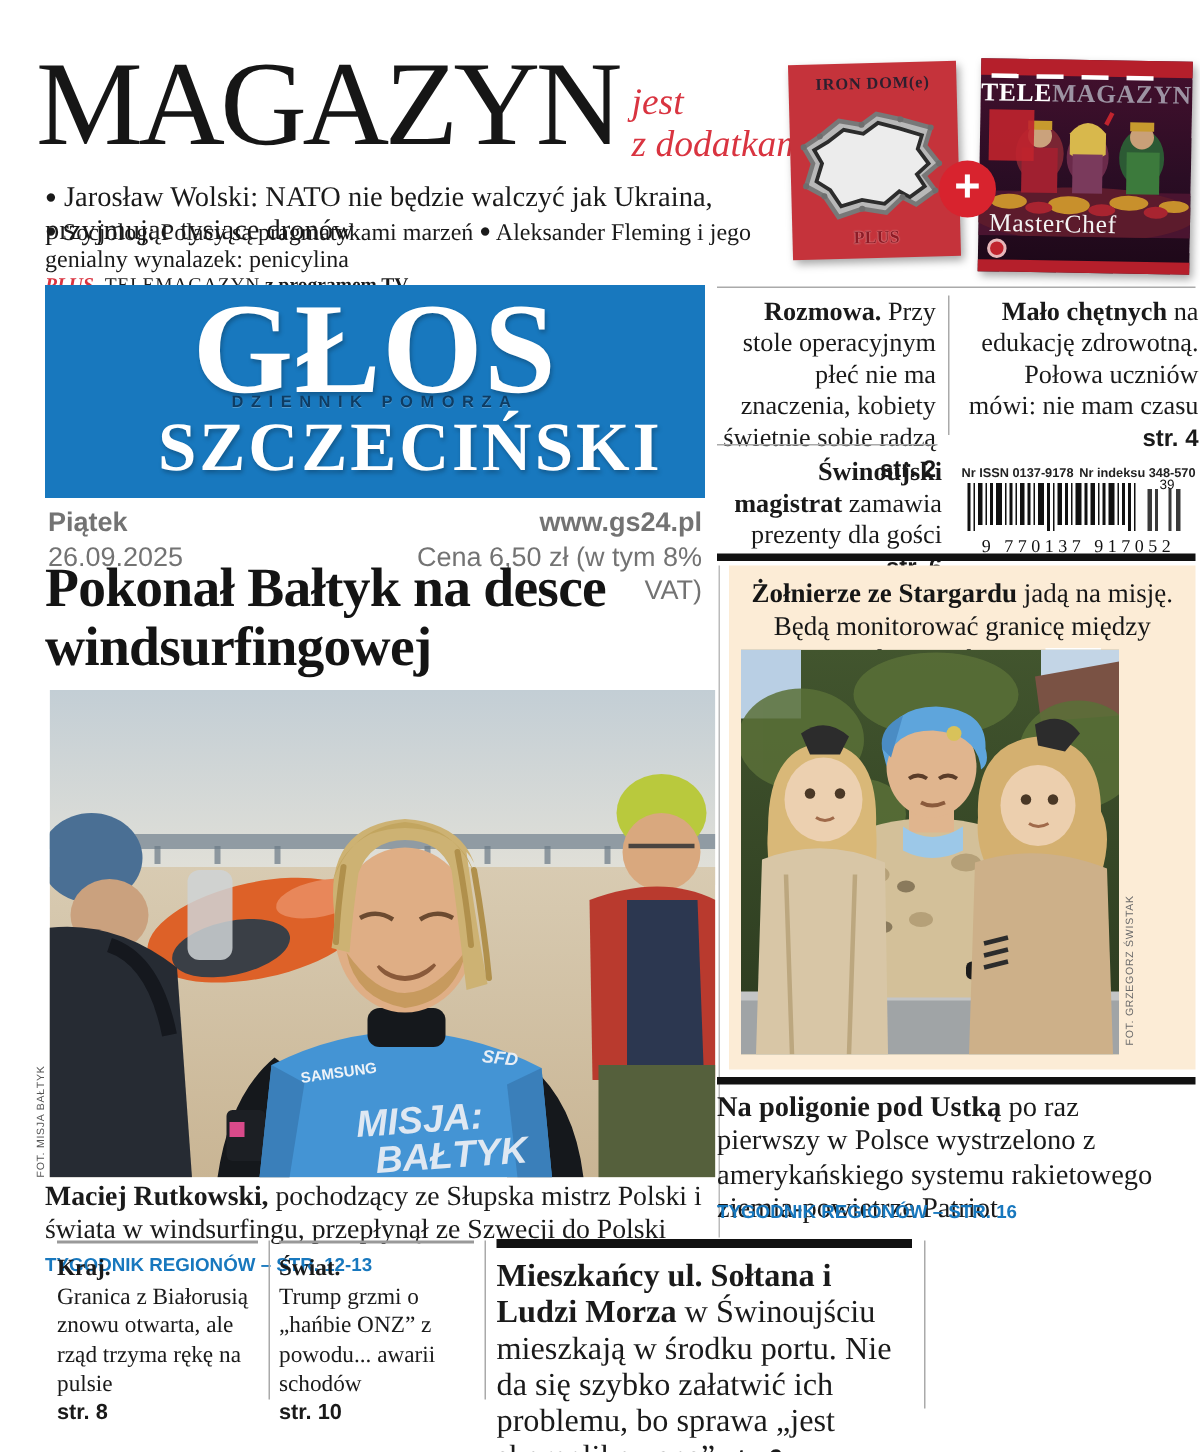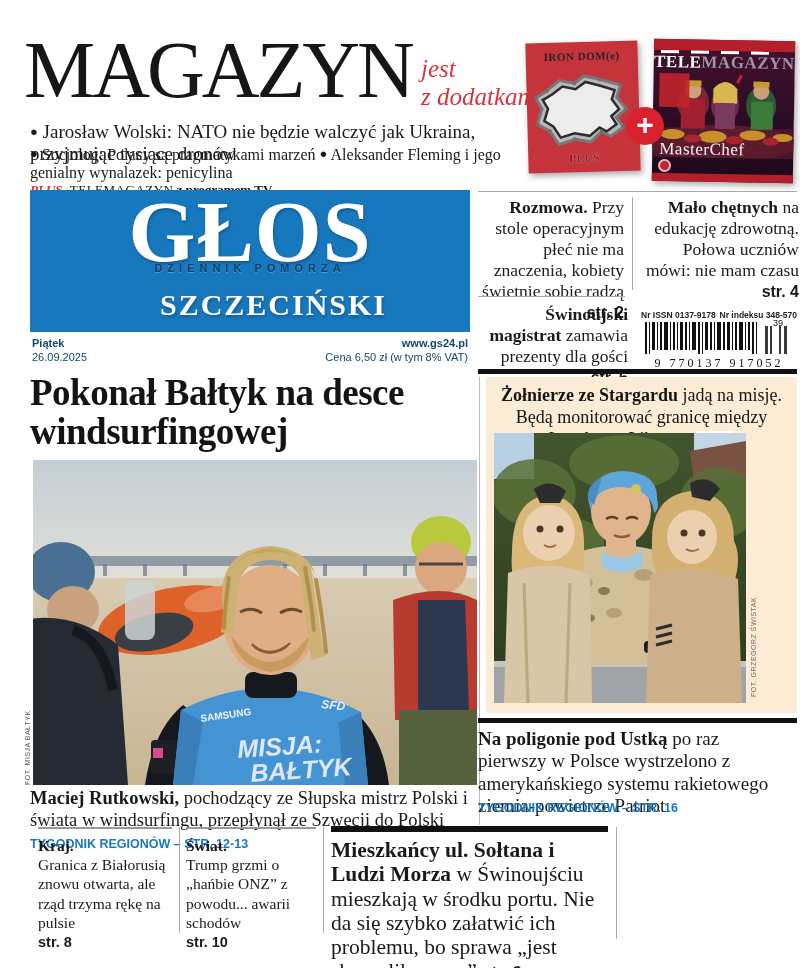--- a/index.html
+++ b/index.html
@@ -37,24 +37,24 @@
   .cover-tele .mchef { position:absolute; bottom:22px; left:7px; font-size:17px; color:#f3f3f3; letter-spacing:0.5px; }
   .cover-tele .strip { position:absolute; bottom:0; left:0; right:0; height:8px; background:#b51f2b; }
   .cover-tele .redbox { position:absolute; bottom:9px; left:6px; width:13px; height:13px; background:#c0242e; border-radius:50%; border:2px solid #e7b7ba; }
   .cover-tele .redtag { position:absolute; left:6px; top:34px; width:30px; height:34px; background:#c0242e; opacity:.9; }
   .plus-circle { left:626px; top:107px; width:38px; height:38px; background:#d8232e; border-radius:50%; color:#fff; font-size:30px; line-height:36px; text-align:center; font-family:"Liberation Sans",sans-serif; font-weight:bold; z-index:5; }
 
   
   .logo-block { left:30px; top:190px; width:440px; height:142px; background:#1878be; text-align:center; color:#fff; }
   .logo-glos { font-size:86px; font-weight:bold; line-height:0.95; letter-spacing:1px; margin-top:2px; text-shadow:1px 2px 3px rgba(0,0,0,0.25); }
   .logo-sub { font-family:"Liberation Sans",sans-serif; font-size:11px; font-weight:bold; letter-spacing:5px; color:#0e3c63; margin-top:-12px; text-shadow:0 1px 0 rgba(255,255,255,0.25); }
-  .logo-region { font-size:30px; font-weight:bold; letter-spacing:2px; line-height:1; margin-top:16px; text-shadow:1px 2px 3px rgba(0,0,0,0.25);padding-left:47px; }
-
-  
-  .dateline { font-family:"Liberation Sans",sans-serif; font-size:11px; line-height:1.25; color:#0c4a6e; }
+  .logo-region { font-size:46px; font-weight:bold; letter-spacing:2px; line-height:1; margin-top:1px; text-shadow:1px 2px 3px rgba(0,0,0,0.25);padding-left:47px; }
+
+  
+  .dateline { font-family:"Liberation Sans",sans-serif; font-size:18px; line-height:1.25; color:#737373; }
   .dl-left { left:32px; top:337px; }
   .dl-mid { left:212px; top:337px; }
   .dl-right { left:250px; top:337px; width:218px; text-align:right; }
 
   
   .rc-topline { left:478px; top:191px; width:319px; height:1px; background:#aaa; }
   .story { font-size:17.5px; line-height:1.2;text-align:right; }
   .story .page { font-family:"Liberation Sans",sans-serif; font-weight:bold; font-size:16px; }
   .rc-a1 { left:478px; top:197px; width:146px; }
   .rc-hr { left:478px; top:296px; width:147px; height:1px; background:#aaa; }

